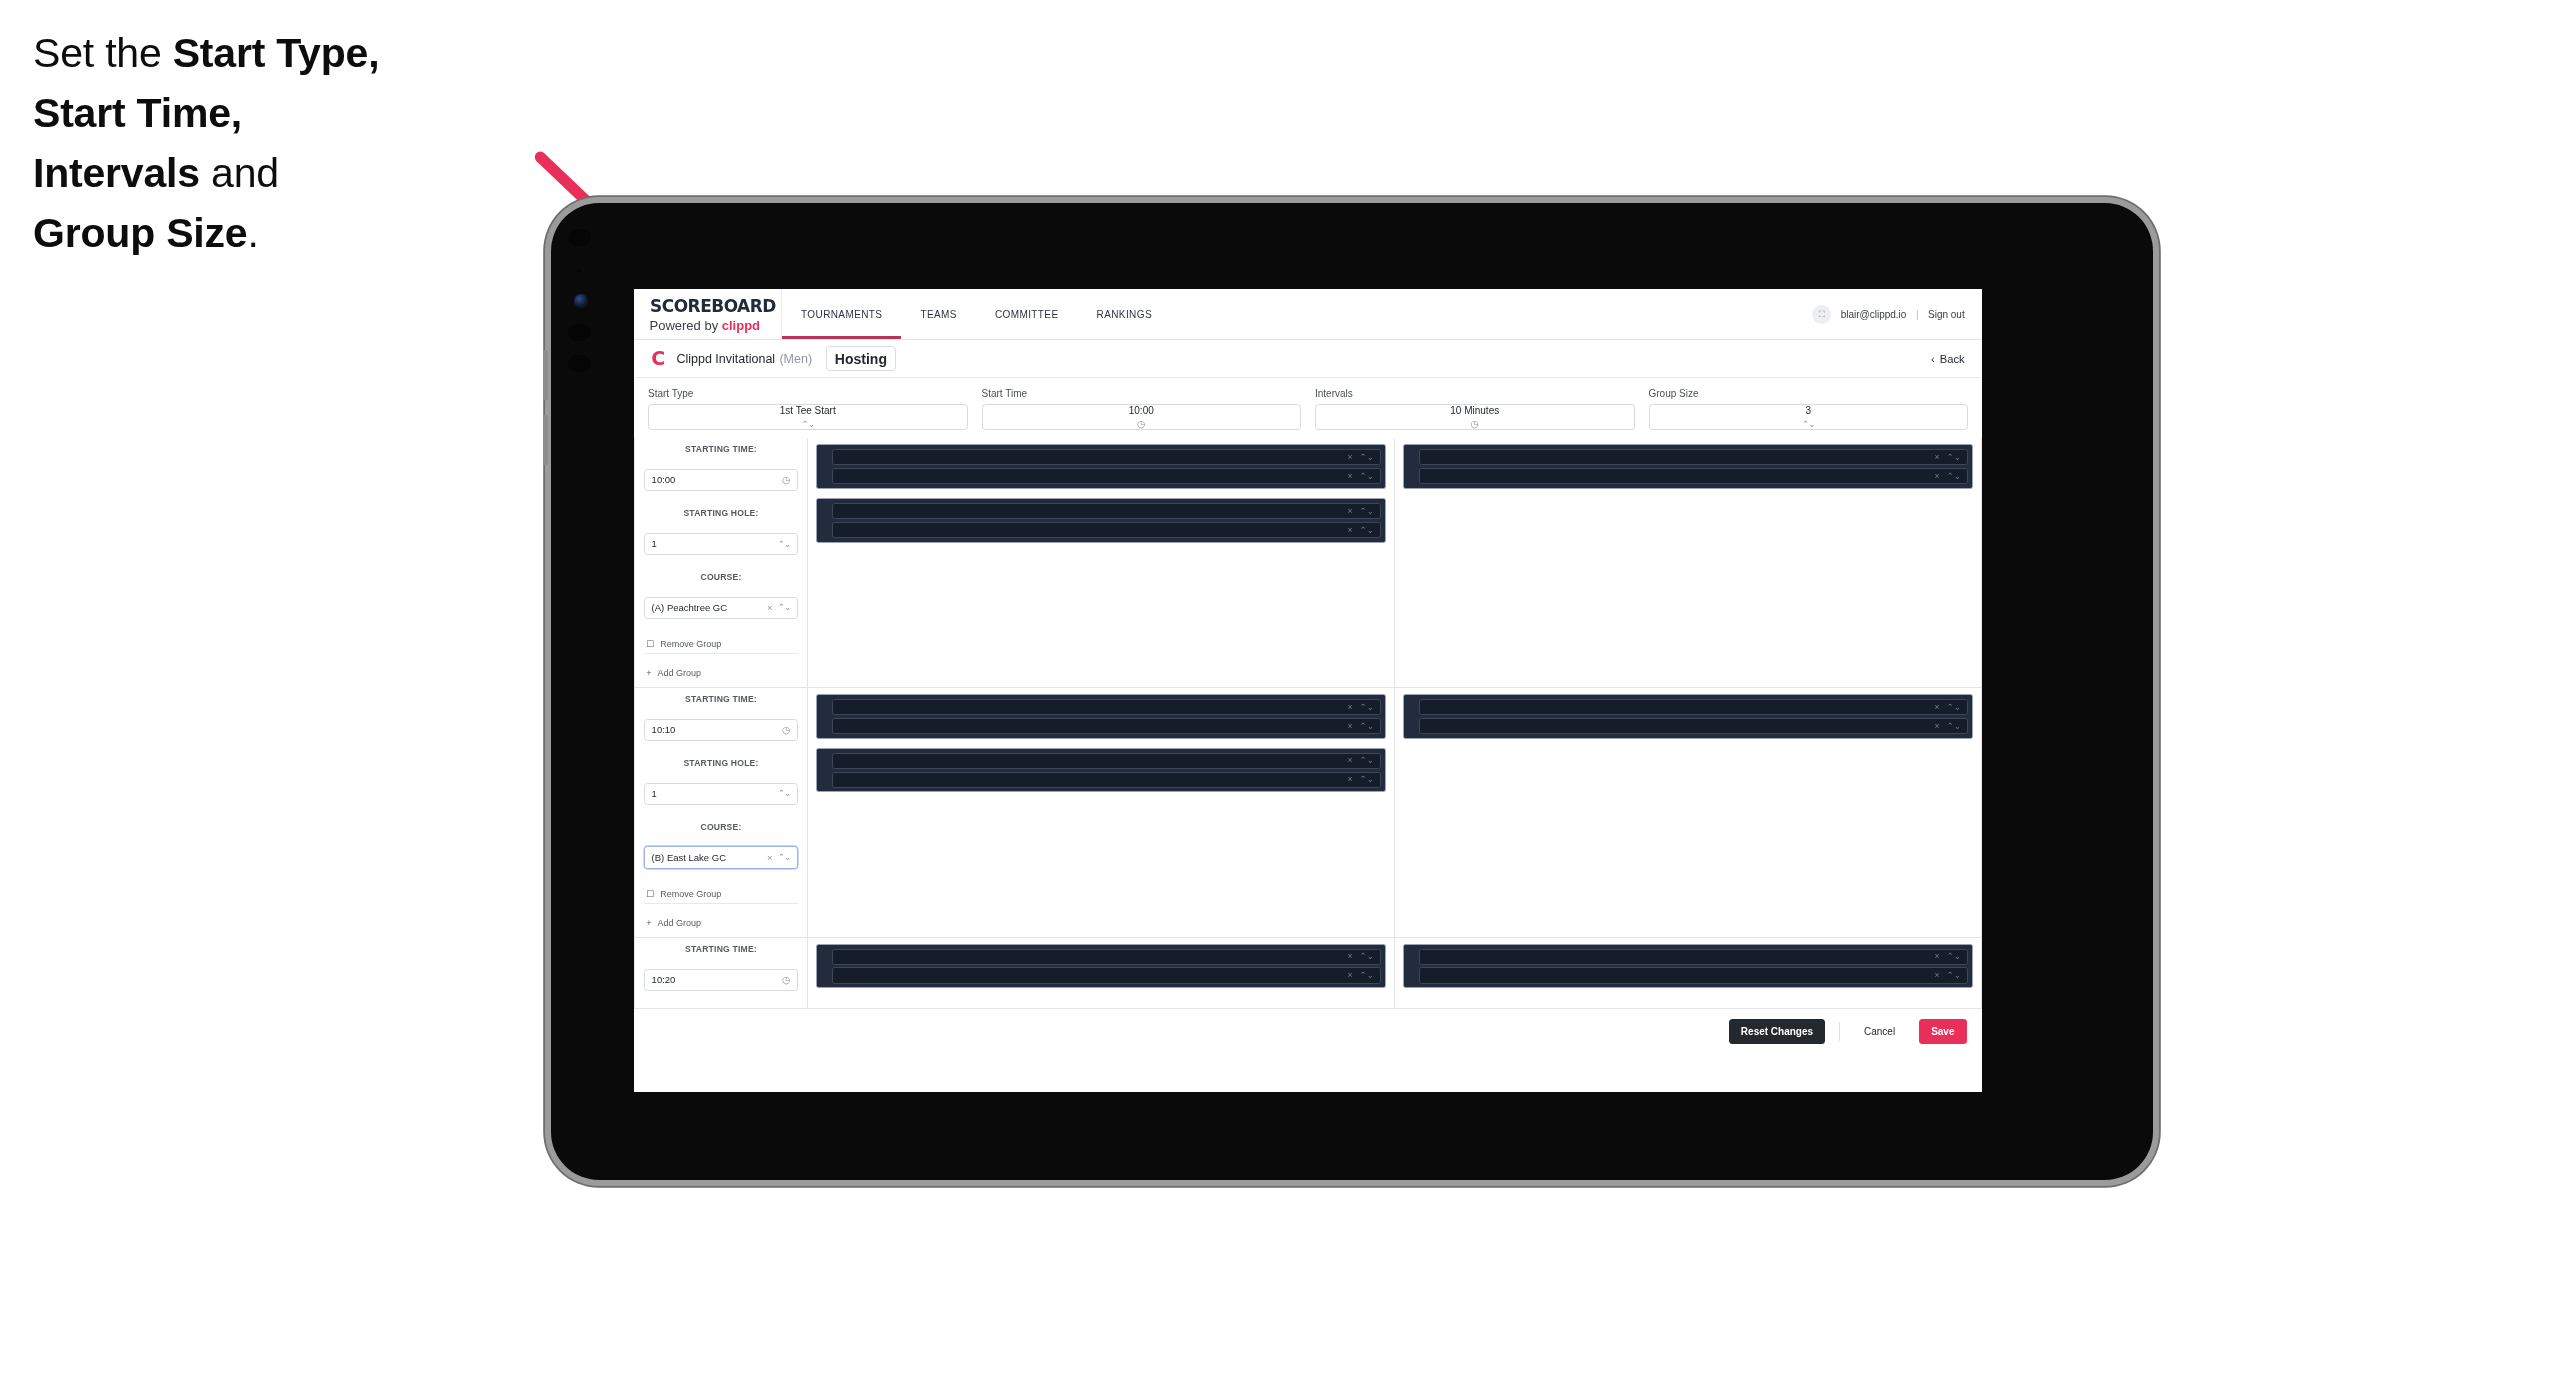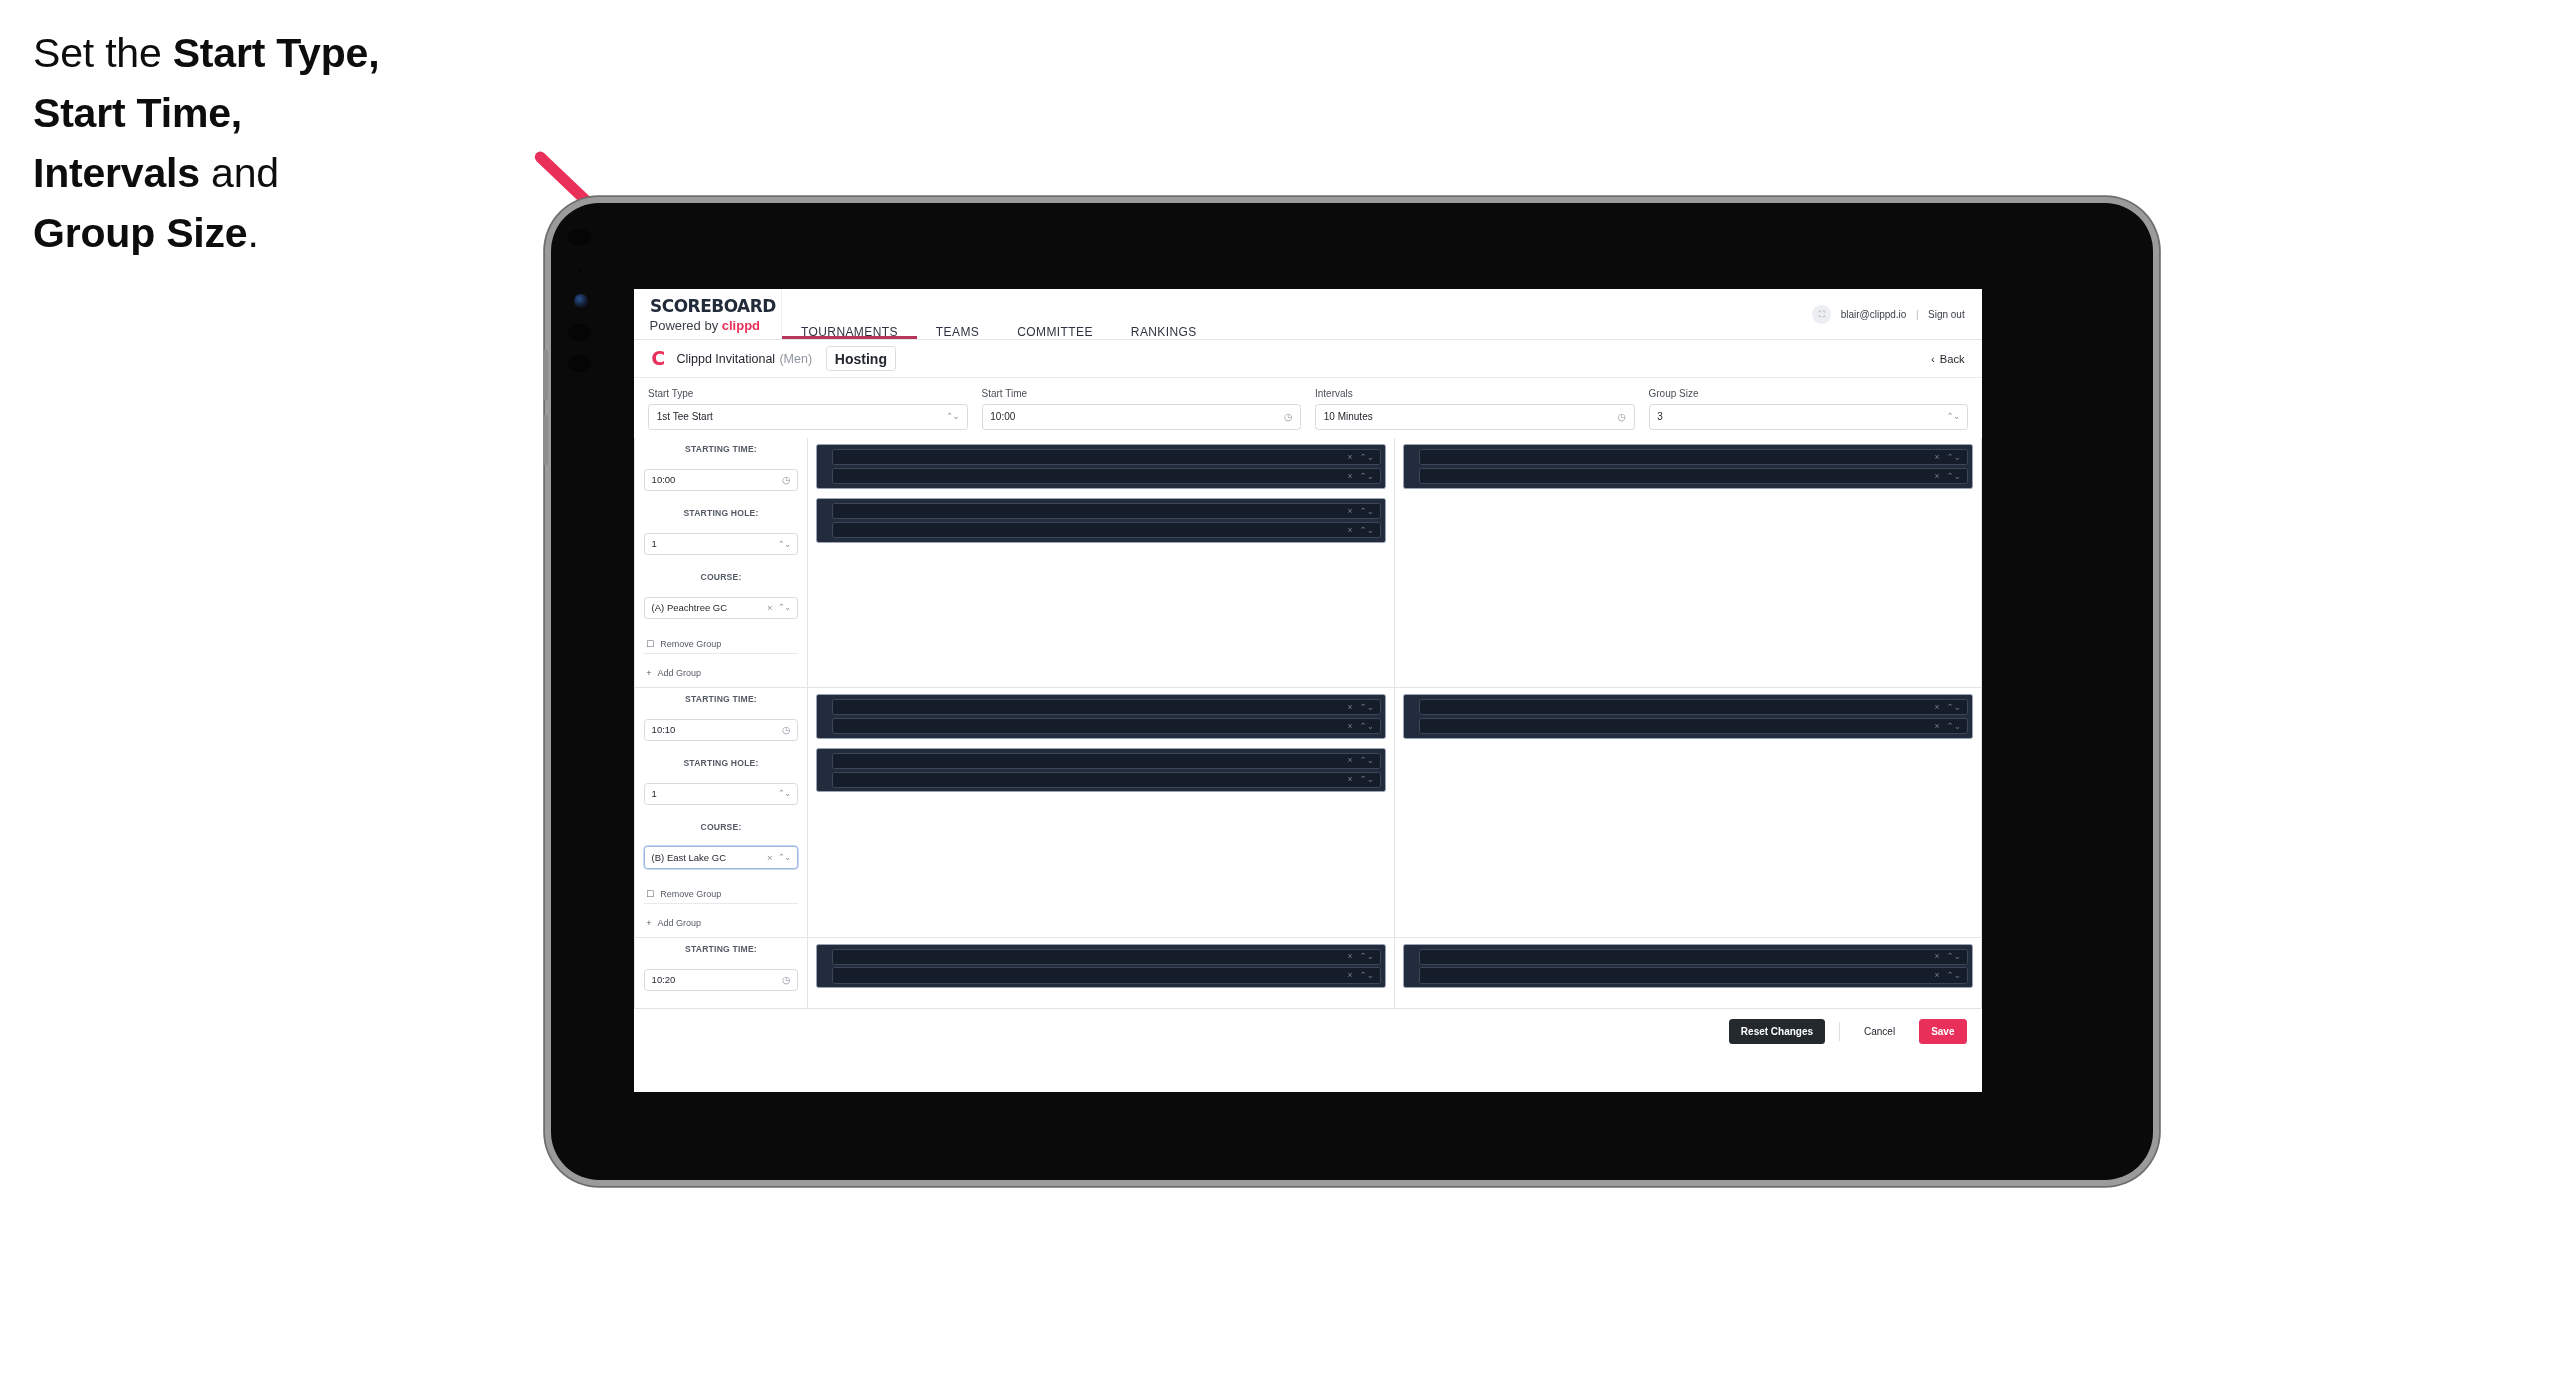--- a/index.html
+++ b/index.html
@@ -91,23 +91,23 @@
     transform: scaleX(0.94);
     transform-origin: left center;
   }
   .logo-sub {
     font-size: 13px; color: #3a3f47; margin-top: 1.7px;
   }
   .logo-sub .brand { color: #e8305a; font-weight: 600; }
 
   .nav-items { display: flex; align-items: stretch; }
   .nav-item {
-    display: flex; align-items: flex-end;
+    display: flex; align-items: center;
     padding: 0 19px;
-    font-size: 12px;
+    font-size: 10px;
     letter-spacing: 0.4px;
     color: #2d3340;
     position: relative;
     cursor: pointer;
   }
   .nav-item.active::after {
     content: "";
     position: absolute;
     left: 0; right: 0; bottom: 0;
     height: 2.6px;
@@ -182,20 +182,21 @@
   .input {
     height: 26px;
     border: 0.9px solid #d6d9dd;
     border-radius: 3.5px;
     background: #fff;
     display: flex; align-items: center;
     padding: 0 7.8px;
     font-size: 10px;
     color: #23282f;
     cursor: text;
+    flex-direction: column;
   }
   .input .val { flex: 1; }
   .ico { color: #8b9099; font-size: 9.5px; line-height: 1; }
   .ico.stepper { font-size: 8.6px; letter-spacing: -0.9px; }
 
   
   .thead {
     display: flex;
     background: #4e5566;
     height: 21px;

